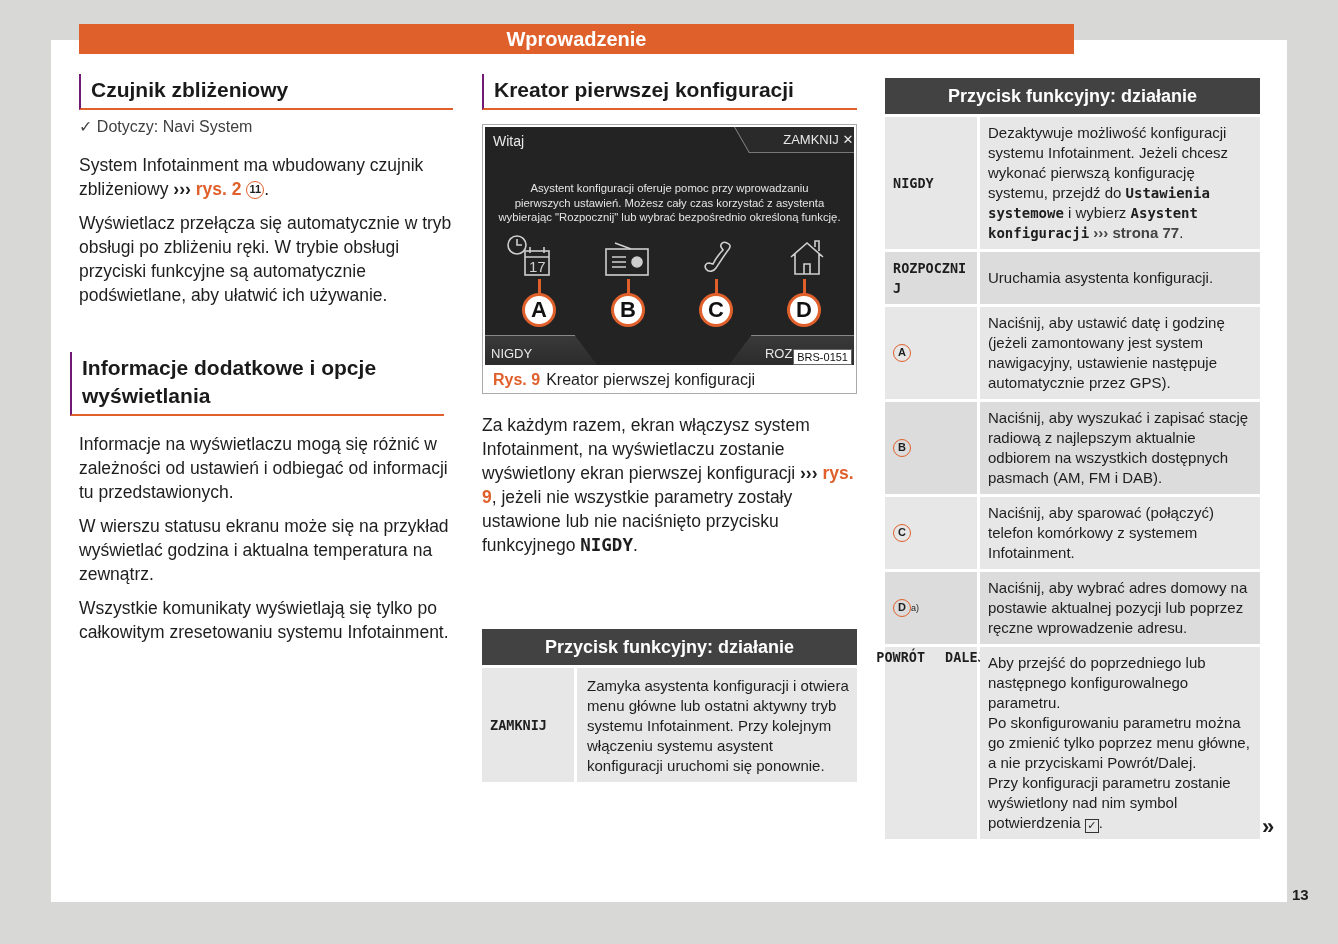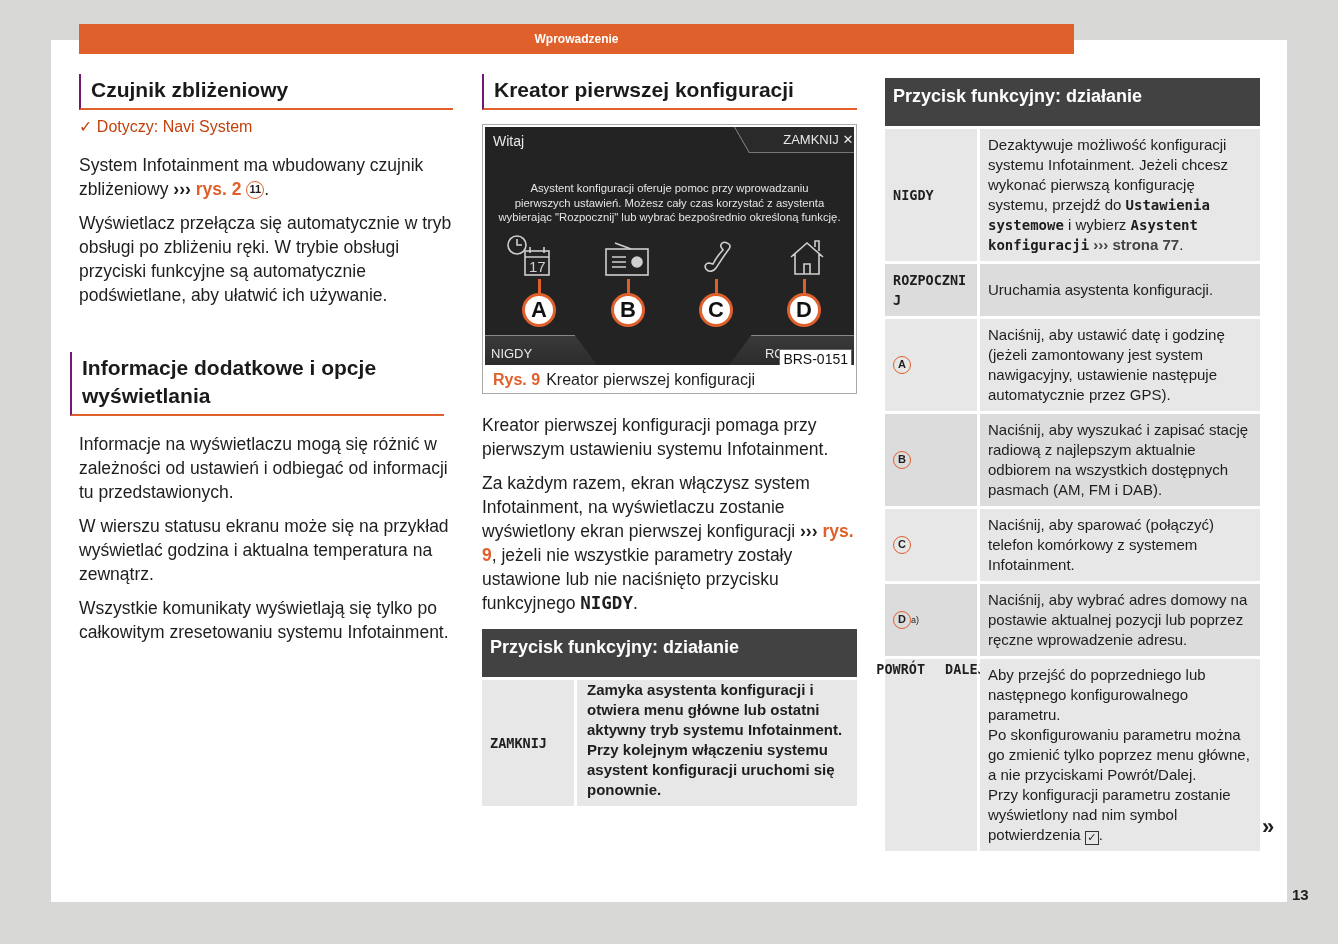--- a/index.html
+++ b/index.html
@@ -1,48 +1,48 @@
 <!DOCTYPE html>
 <html><head>
 <meta charset="utf-8">
 <style>
   * { box-sizing: border-box; margin: 0; padding: 0; }
   html, body { width: 1338px; height: 944px; overflow: hidden; }
   body { background: #d8d8d6; font-family: "Liberation Sans", sans-serif; color: #1a1a1a; position: relative; }
   .page { position: absolute; left: 51px; top: 40px; width: 1236px; height: 862px; background: #ffffff; }
-  .header-bar { position: absolute; left: 79px; top: 24px; width: 995px; height: 30px; background: #e0602c; color: #fff; font-weight: bold; font-size: 12px; text-align: center; line-height: 30px; }
+  .header-bar { position: absolute; left: 79px; top: 24px; width: 995px; height: 30px; background: #e0602c; color: #fff; font-weight: bold; font-size: 20px; text-align: center; line-height: 30px; }
   .h2 { position: absolute; font-weight: bold; font-size: 21px; color: #1a1a1a; border-left: 2px solid #701a75; border-bottom: 2px solid #e0602c; padding: 2px 0 4px 10px; line-height: 28px; }
-  .applies { position: absolute; color: #c2410c; font-size: 16px; }
+  .applies { position: absolute; color: #404040; font-size: 16px; }
   .para { position: absolute; font-size: 17.5px; line-height: 24px; color: #1e1e1e; }
   .para p { margin-bottom: 10px; }
   .ref { color: #e0602c; font-weight: bold; }
   .chev { font-weight: bold; color: #1e1e1e; }
   .circ { display: inline-block; width: 18px; height: 18px; border: 1.5px solid #e0602c; border-radius: 50%; font-size: 11px; line-height: 15px; text-align: center; font-weight: bold; color: #1e1e1e; vertical-align: 2px; }
   .mono { font-family: "DejaVu Sans Mono", monospace; font-weight: bold; }
 
   
   .figure { position: absolute; left: 482px; top: 124px; width: 375px; height: 270px; border: 1px solid #aaa; background: #fff; }
   .screen { position: absolute; left: 2px; top: 2px; width: 369px; height: 238px; background: #232323; overflow: hidden; }
   .scr-title { position: absolute; left: 8px; top: 6px; color: #e8e8e8; font-size: 14px; }
   .scr-close { position: absolute; right: 0; top: 0; width: 120px; height: 26px; color: #e8e8e8; font-size: 13px; text-align: right; padding: 5px 8px 0 0; border-left: 1px solid #888; border-bottom: 1px solid #777; background: #2a2a2a; transform: skewX(30deg); transform-origin: top; }
   .scr-close span { display: inline-block; transform: skewX(-30deg); }
   .scr-text { position: absolute; left: 0; right: 0; top: 54px; text-align: center; color: #e4e4e4; font-size: 11.3px; line-height: 14.5px; }
   .scr-icon { position: absolute; top: 108px; width: 44px; height: 44px; color: #cfcfcf; }
   .stem { position: absolute; top: 152px; width: 3px; height: 16px; background: #e0602c; }
   .letter { position: absolute; top: 166px; width: 34px; height: 34px; border-radius: 50%; background: #fff; border: 3px solid #e0602c; color: #111; font-weight: bold; font-size: 22px; text-align: center; line-height: 28px; }
   .softkey { position: absolute; bottom: 0; height: 30px; color: #e8e8e8; font-size: 13px; background: linear-gradient(#3a3a3a, #2b2b2b); border-top: 1px solid #888; padding-top: 10px; }
   .softkey-left { left: 0; width: 112px; padding-left: 6px; clip-path: polygon(0 0, 80% 0, 100% 100%, 0 100%); }
   .softkey-right { right: 0; width: 125px; padding-right: 6px; text-align: right; clip-path: polygon(18% 0, 100% 0, 100% 100%, 0 100%); }
-  .code { position: absolute; right: 2px; top: 222px; background: #fff; color: #111; font-size: 14px; padding: 1px 3px; border: 1px solid #666; }
+  .code { position: absolute; right: 2px; top: 222px; background: #fff; color: #111; font-size: 11px; padding: 1px 3px; border: 1px solid #666; }
   .caption { position: absolute; left: 10px; top: 246px; font-size: 16px; color: #1e1e1e; text-align: center; }
   .caption b { color: #e0602c; margin-right: 6px; }
 
   
   .tbl { position: absolute; }
-  .tbl-head { background: #424242; color: #fff; font-weight: bold; font-size: 18px; padding: 0 8px; height: 48px; line-height: 36px; }
+  .tbl-head { background: #424242; color: #fff; font-weight: bold; font-size: 18px; padding: 0 8px; height: 36px; line-height: 36px; text-align: center; }
   .tbl-row { display: flex; margin-top: 3px; }
   .tbl-key { width: 92px; background: #e7e7e7; font-family: "DejaVu Sans Mono", monospace; font-weight: bold; font-size: 13.5px; padding: 0 8px; display: flex; align-items: center; margin-right: 3px; color: #1e1e1e; line-height: 20px; }
   .tbl-val { flex: 1; background: #e7e7e7; font-size: 15px; line-height: 20px; padding: 6px 8px; color: #1e1e1e; }
   .tbl-row.alt .tbl-key, .tbl-row.alt .tbl-val { background: #dcdcdc; }
   .tbl-val .mono { font-size: 14px; }
   .tbl-val .ref2 { color: #444; font-weight: bold; }
   .cbox { display: inline-block; width: 14px; height: 14px; border: 1.5px solid #333; font-size: 11px; line-height: 11px; text-align: center; vertical-align: -1px; }
   .key-circ { display: inline-block; width: 18px; height: 18px; border: 1.5px solid #e0602c; border-radius: 50%; font-family: "Liberation Sans", sans-serif; font-size: 11px; line-height: 15px; text-align: center; color: #1e1e1e; }
   .sup { font-size: 9px; vertical-align: 8px; font-family: "Liberation Sans", sans-serif; font-weight: normal; }
   .next-arrow { position: absolute; left: 1262px; top: 814px; font-size: 22px; font-weight: bold; color: #1e1e1e; }
@@ -123,29 +123,28 @@
     <div class="letter" style="left:126px;">B</div>
     <div class="letter" style="left:214px;">C</div>
     <div class="letter" style="left:302px;">D</div>
 
     <div class="code">BRS-0151</div>
   </div>
   <div class="caption"><b>Rys. 9</b><span>Kreator pierwszej konfiguracji</span></div>
 </div>
 
 <div class="para" style="left:482px; top:413px; width:375px;">
-  <p>Kreator pierwszej konfiguracji pomaga przy pierwszym ustawieniu systemu Infotainment.</p>
   <p><span>Za każdym razem, ekran włączysz system Infotainment, na wyświetlaczu zostanie wyświetlony ekran pierwszej konfiguracji </span><span class="chev">›››</span> <span class="ref">rys. 9</span><span>, jeżeli nie wszystkie parametry zostały ustawione lub nie naciśnięto przycisku funkcyjnego </span><span class="mono">NIGDY</span><span>.</span></p>
 </div>
 
 <div class="tbl" style="left:482px; top:629px; width:375px;">
   <div class="tbl-head">Przycisk funkcyjny: działanie</div>
   <div class="tbl-row">
     <div class="tbl-key">ZAMKNIJ</div>
-    <div class="tbl-val" style="padding:0 8px 6px 10px;font-weight:bold;">Zamyka asystenta konfiguracji i otwiera menu główne lub ostatni aktywny tryb systemu Infotainment. Przy kolejnym włączeniu systemu asystent konfiguracji uruchomi się ponownie.</div>
+    <div class="tbl-val" style="padding:8px 8px 6px 10px;">Zamyka asystenta konfiguracji i otwiera menu główne lub ostatni aktywny tryb systemu Infotainment. Przy kolejnym włączeniu systemu asystent konfiguracji uruchomi się ponownie.</div>
   </div>
 </div>
 
 <div class="tbl" style="left:885px; top:78px; width:375px;">
   <div class="tbl-head">Przycisk funkcyjny: działanie</div>
 
   <div class="tbl-row">
     <div class="tbl-key">NIGDY</div>
     <div class="tbl-val"><span>Dezaktywuje możliwość konfiguracji systemu Infotainment. Jeżeli chcesz wykonać pierwszą konfigurację systemu, przejdź do </span><span class="mono">Ustawienia systemowe</span><span> i wybierz </span><span class="mono">Asystent konfiguracji</span><span class="ref2"> ››› </span><span class="ref2">strona 77</span><span>.</span></div>
   </div>

